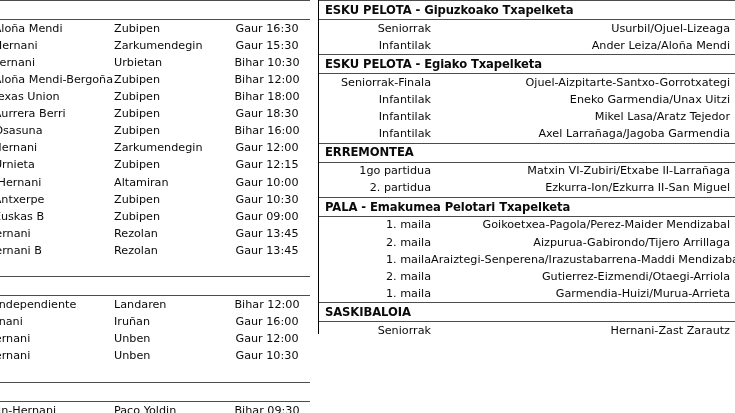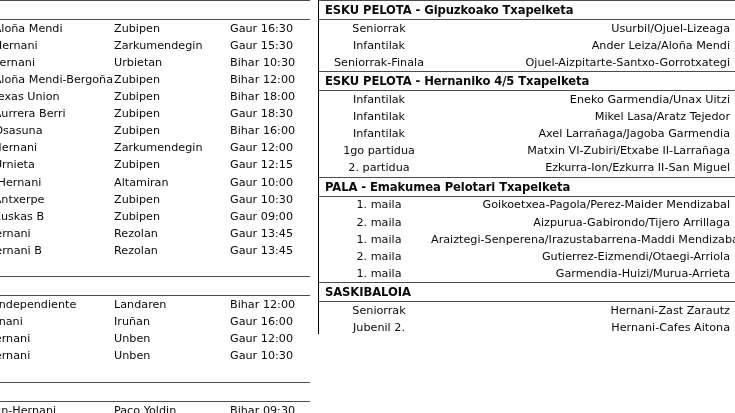--- a/index.html
+++ b/index.html
@@ -67,27 +67,27 @@
     background: #ffffff;
   }
 
   
   .lt col.c1 { width: 176px; }
   .lt col.c2 { width: 116px; }
   .lt col.c3 { width: 80px; }
 
   .lt td.team   { text-align: left;  padding-left: 8px; }
   .lt td.place  { text-align: left; }
-  .lt td.time   { padding-right: 6px; margin-left: 16px; }
+  .lt td.time   { text-align: center; padding-right: 6px; margin-left: 16px; }
 
   
   .rt col.r1 { width: 112px; }
   .rt col.r2 { width: 305px; }
 
-  .rt td.cat  { text-align: center; padding-left: 8px; }
+  .rt td.cat  { text-align: right; padding-left: 8px; }
   .rt td.match{ text-align: right; padding-right: 6px; }
 
   
   tr.hdr td {
     font-weight: bold;
     font-size: 11.6px;
     text-align: left;
     padding-left: 6px;
     border-top: 1px solid #4d4d4d;
     border-bottom: 1px solid #4d4d4d;
@@ -243,38 +243,41 @@
             <td colspan="2">ESKU PELOTA - Gipuzkoako Txapelketa</td>
           </tr>
           <tr>
             <td class="cat">Seniorrak</td>
             <td class="match">Usurbil/Ojuel-Lizeaga</td>
           </tr>
           <tr>
             <td class="cat">Infantilak</td>
             <td class="match">Ander Leiza/Aloña Mendi</td>
           </tr>
+          <tr class="hdr">
+            <td colspan="2">ESKU PELOTA - Egiako Txapelketa</td>
+          </tr>
           <tr>
             <td class="cat">Seniorrak-Finala</td>
             <td class="match">Ojuel-Aizpitarte-Santxo-Gorrotxategi</td>
           </tr>
-          <tr class="hdr">
-            <td colspan="2">ESKU PELOTA - Hernaniko 4/5 Txapelketa</td>
-          </tr>
           <tr>
             <td class="cat">Infantilak</td>
             <td class="match">Eneko Garmendia/Unax Uitzi</td>
           </tr>
           <tr>
             <td class="cat">Infantilak</td>
             <td class="match">Mikel Lasa/Aratz Tejedor</td>
           </tr>
           <tr>
             <td class="cat">Infantilak</td>
             <td class="match">Axel Larrañaga/Jagoba Garmendia</td>
+          </tr>
+          <tr class="hdr">
+            <td colspan="2">ERREMONTEA</td>
           </tr>
           <tr>
             <td class="cat">1go partidua</td>
             <td class="match">Matxin VI-Zubiri/Etxabe II-Larrañaga</td>
           </tr>
           <tr>
             <td class="cat">2. partidua</td>
             <td class="match">Ezkurra-Ion/Ezkurra II-San Miguel</td>
           </tr>
           <tr class="hdr">

